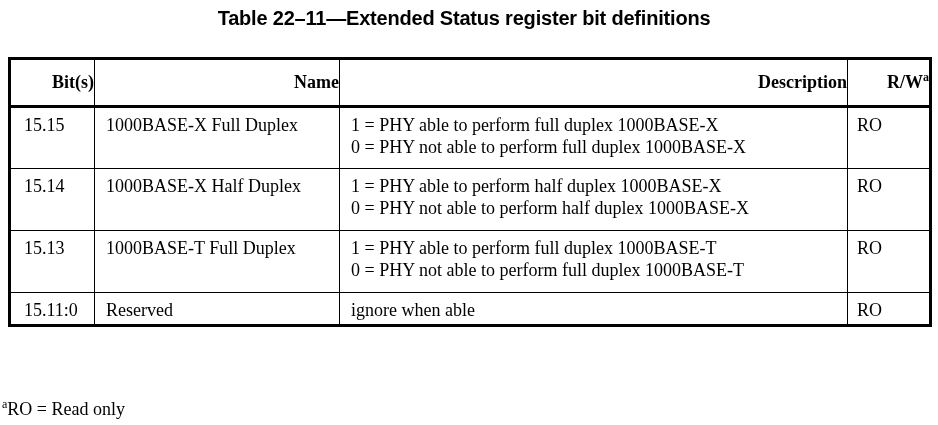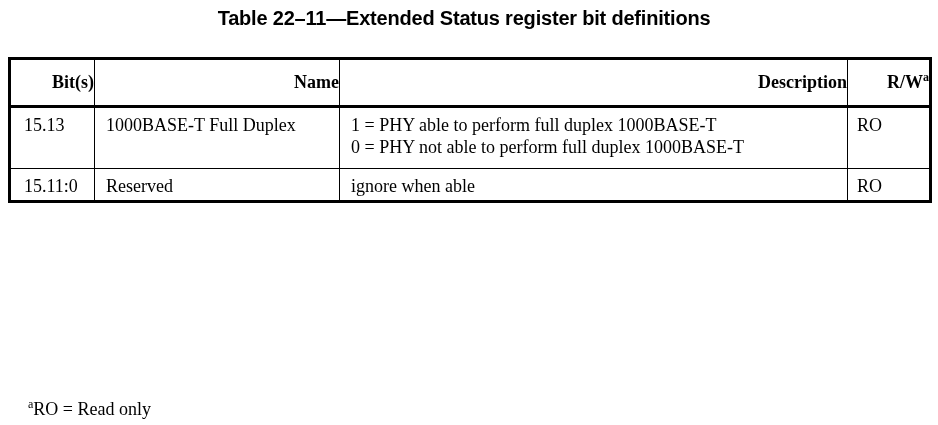--- a/index.html
+++ b/index.html
@@ -51,21 +51,20 @@
   td.cell-bits { padding-left: 13px; }
   td.cell-name { padding-left: 11px; }
   td.cell-desc { padding-left: 11px; }
   td.cell-rw   { padding-left: 9px;  }
   .desc-line { white-space: nowrap; }
 
   .footnote {
     position: absolute;
     left: 2px; top: 399px;
     font-size: 18px;
-    margin-left: 26px;
   }
   .footnote sup { font-size: 12px; vertical-align: super; line-height: 0; }
 </style>
 </head>
 <body>
 
 <div class="page">
 
   <div class="title">Table 22–11—Extended Status register bit definitions</div>
 
@@ -79,20 +78,38 @@
     <thead>
       <tr>
         <th>Bit(s)</th>
         <th>Name</th>
         <th>Description</th>
         <th><span>R/W</span><sup>a</sup></th>
       </tr>
     </thead>
     <tbody>
 
+    <tr style="">
+        <td class="cell-bits">15.15</td>
+        <td class="cell-name">1000BASE-X Full Duplex</td>
+        <td class="cell-desc">
+            <div class="desc-line">1 = PHY able to perform full duplex 1000BASE-X</div>
+            <div class="desc-line">0 = PHY not able to perform full duplex 1000BASE-X</div>
+          </td>
+        <td class="cell-rw">RO</td>
+      </tr>
+        <tr style="">
+        <td class="cell-bits">15.14</td>
+        <td class="cell-name">1000BASE-X Half Duplex</td>
+        <td class="cell-desc">
+            <div class="desc-line">1 = PHY able to perform half duplex 1000BASE-X</div>
+            <div class="desc-line">0 = PHY not able to perform half duplex 1000BASE-X</div>
+          </td>
+        <td class="cell-rw">RO</td>
+      </tr>
         <tr style="">
         <td class="cell-bits">15.13</td>
         <td class="cell-name">1000BASE-T Full Duplex</td>
         <td class="cell-desc">
             <div class="desc-line">1 = PHY able to perform full duplex 1000BASE-T</div>
             <div class="desc-line">0 = PHY not able to perform full duplex 1000BASE-T</div>
           </td>
         <td class="cell-rw">RO</td>
       </tr>
         <tr style="">

